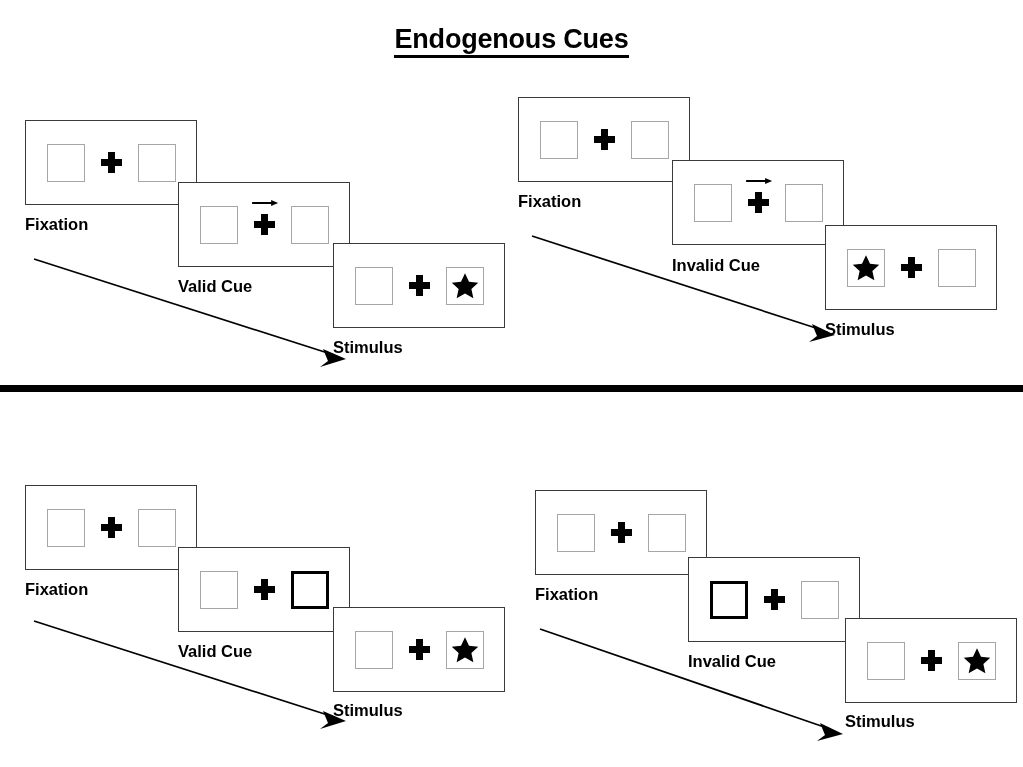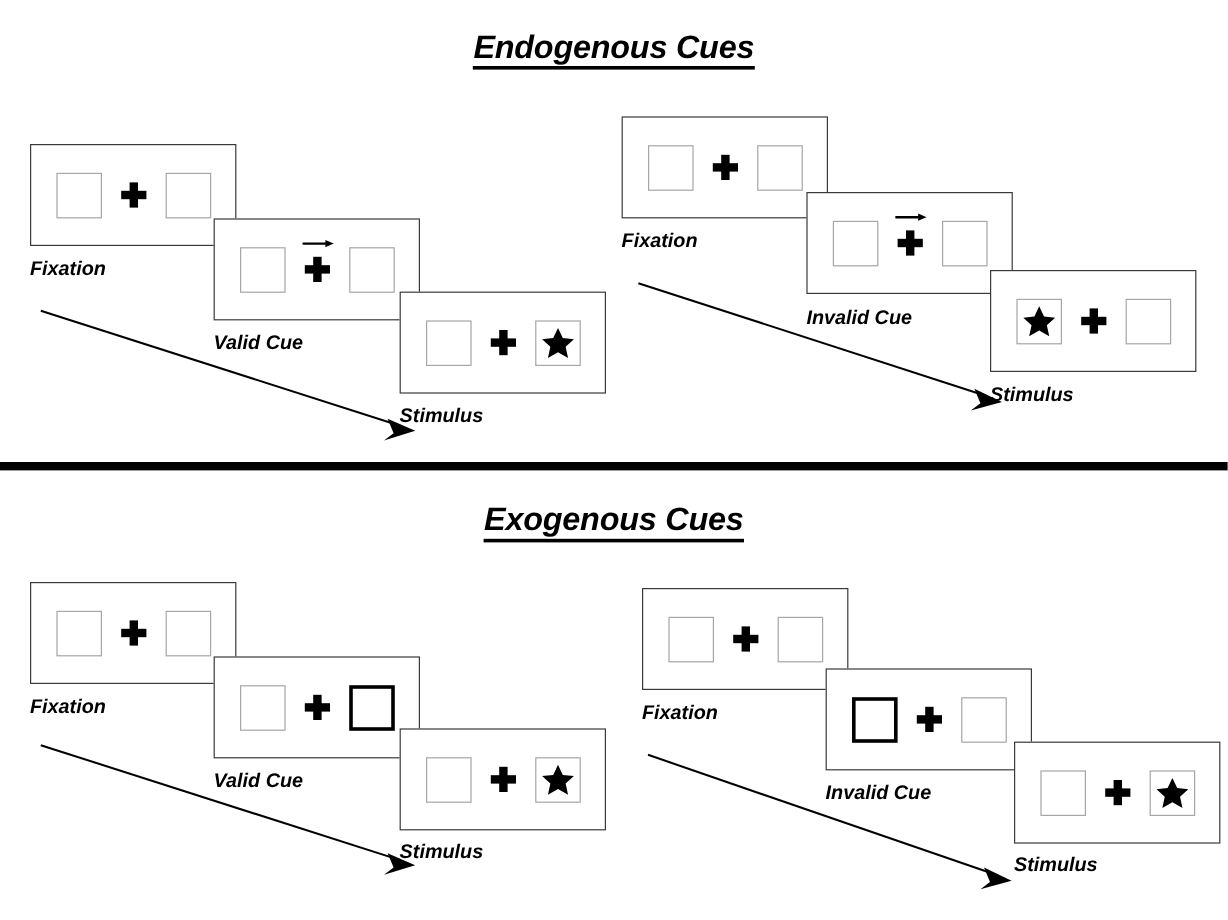--- a/index.html
+++ b/index.html
@@ -12,21 +12,20 @@
     width: 1023px;
     height: 767px;
     position: relative;
     overflow: hidden;
     color: #000000;
   }
   #figure {
     position: relative;
     width: 1023px;
     height: 767px;
-    font-style: italic;
   }
 
   
   .section-title {
     position: absolute;
     width: 100%;
     text-align: center;
     font-weight: bold;
     font-size: 27px;
     letter-spacing: -0.2px;
@@ -220,23 +219,20 @@
         </svg>
       </div>
       <div class="plus"></div>
       <div class="sqbox"></div>
     </div>
   </div>
   <div class="caption" style="left:825px;top:320px;width:172px;">Stimulus</div>
 
   <div class="divider" style="top:385px;"></div>
 
-  <div class="section-title" style="top:418px;left:0;">
-    <span class="titletext">Exogenous Cues</span>
-  </div>
 
   <svg class="seq-arrow" style="left:20px;top:607px;width:340px;height:125px;" viewBox="0 0 340 125">
     <line x1="14" y1="14" x2="314" y2="110" stroke="#000" stroke-width="1.7"></line>
     <polygon points="326,114 303,104 308,116 300,122" fill="#000"></polygon>
   </svg>
 
   <div class="panel" style="left:25px;top:485px;width:172px;height:85px;">
     <div class="panel-inner">
       <div class="sqbox"></div>
       <div class="plus"></div>

